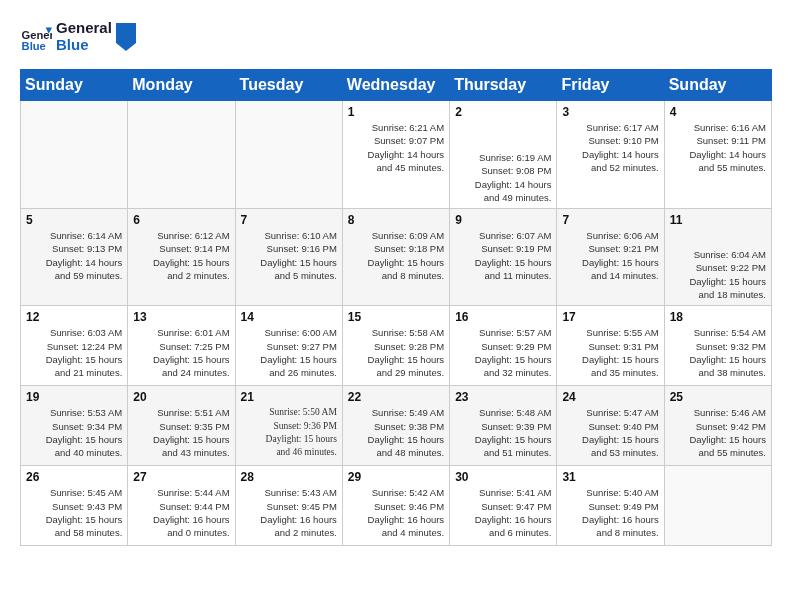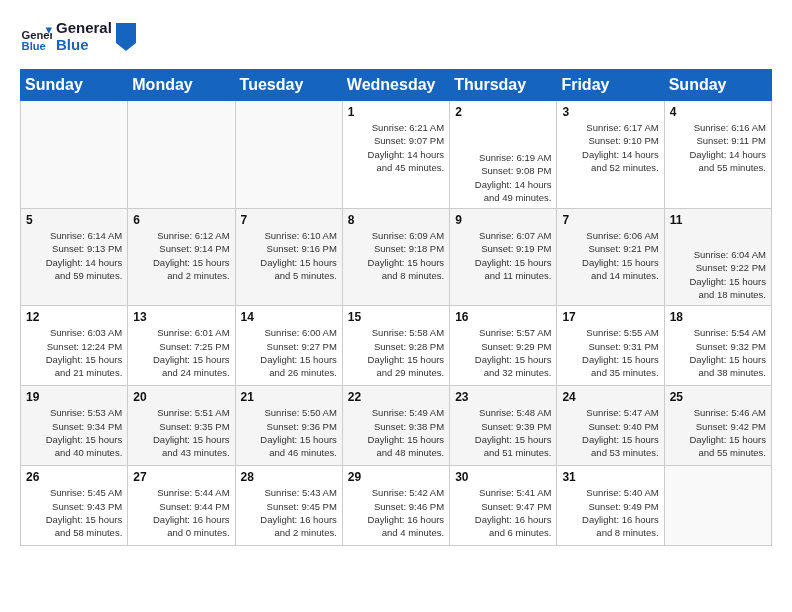--- a/index.html
+++ b/index.html
@@ -262,21 +262,21 @@
         </td>
         <td>
           <div class="day-num">20</div>
           <div class="cell-info" style="white-space: pre-line;">Sunrise: 5:51 AM
 Sunset: 9:35 PM
 Daylight: 15 hours
 and 43 minutes.</div>
         </td>
         <td>
           <div class="day-num">21</div>
-          <div class="cell-info" style="white-space: pre-line;">Sunrise: 5:50 AM
+          <div class="cell-info" style="white-space: pre-line; font-family: Liberation Serif, serif;">Sunrise: 5:50 AM
 Sunset: 9:36 PM
 Daylight: 15 hours
 and 46 minutes.</div>
         </td>
         <td>
           <div class="day-num">22</div>
           <div class="cell-info" style="white-space: pre-line;">Sunrise: 5:49 AM
 Sunset: 9:38 PM
 Daylight: 15 hours
 and 48 minutes.</div>

